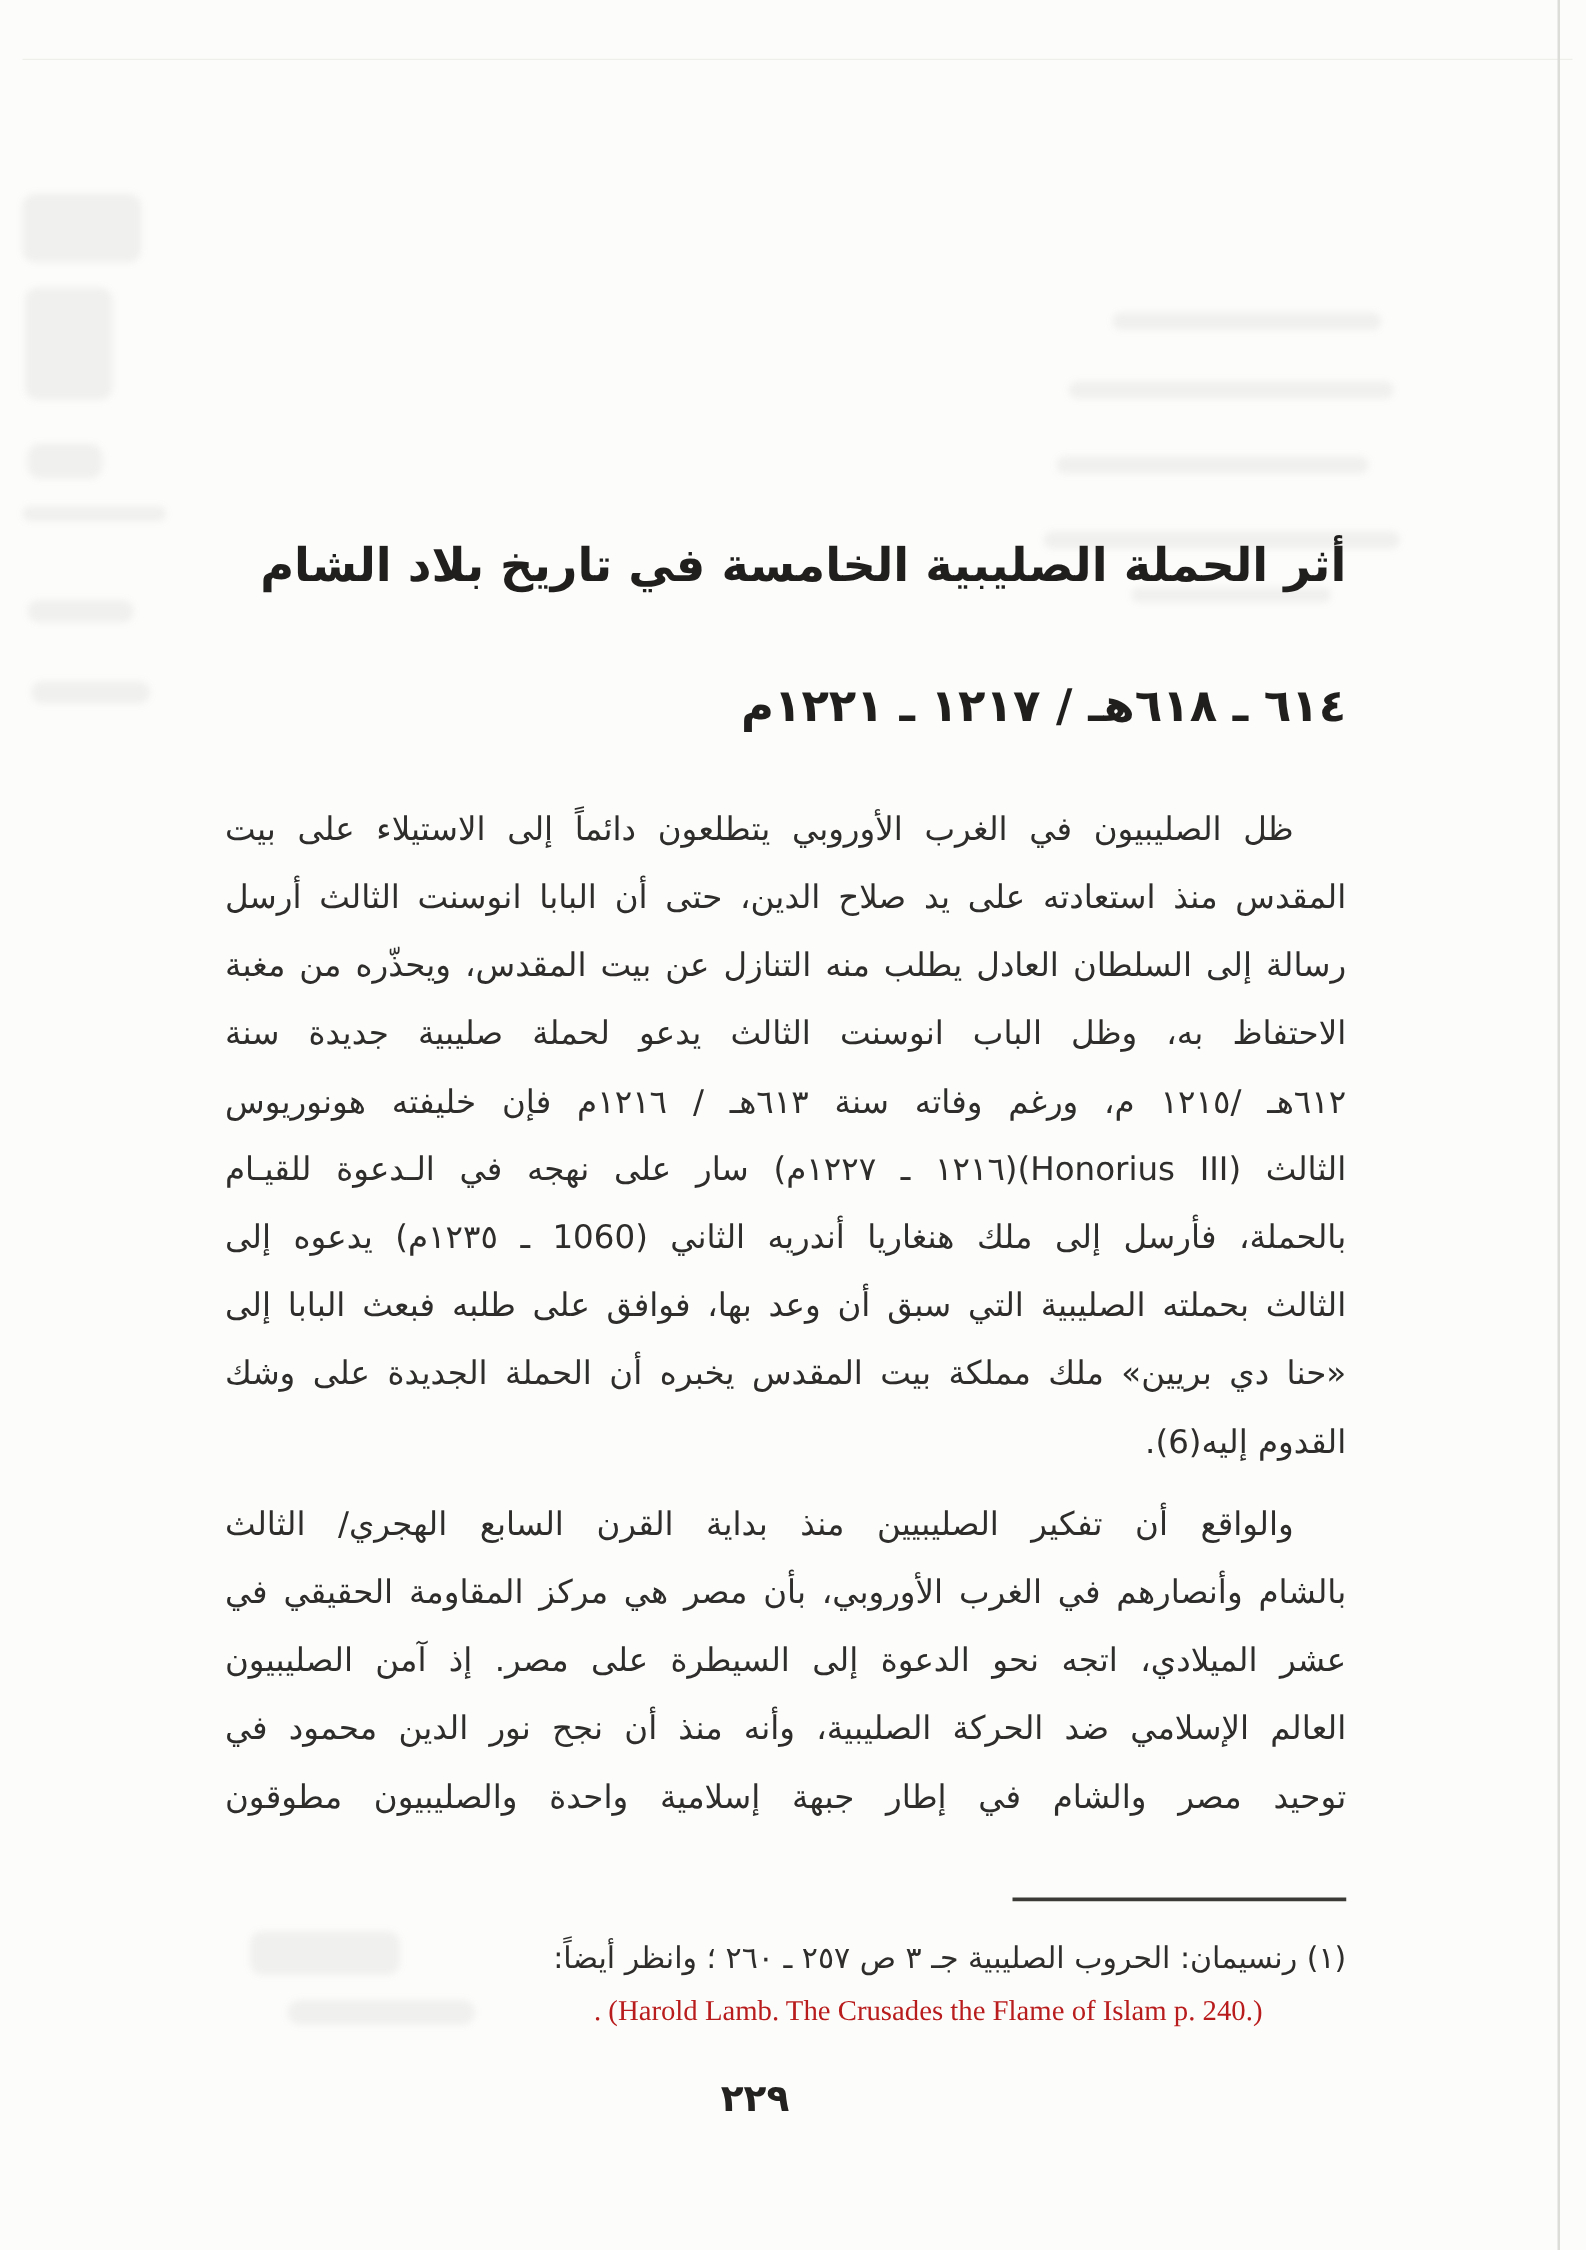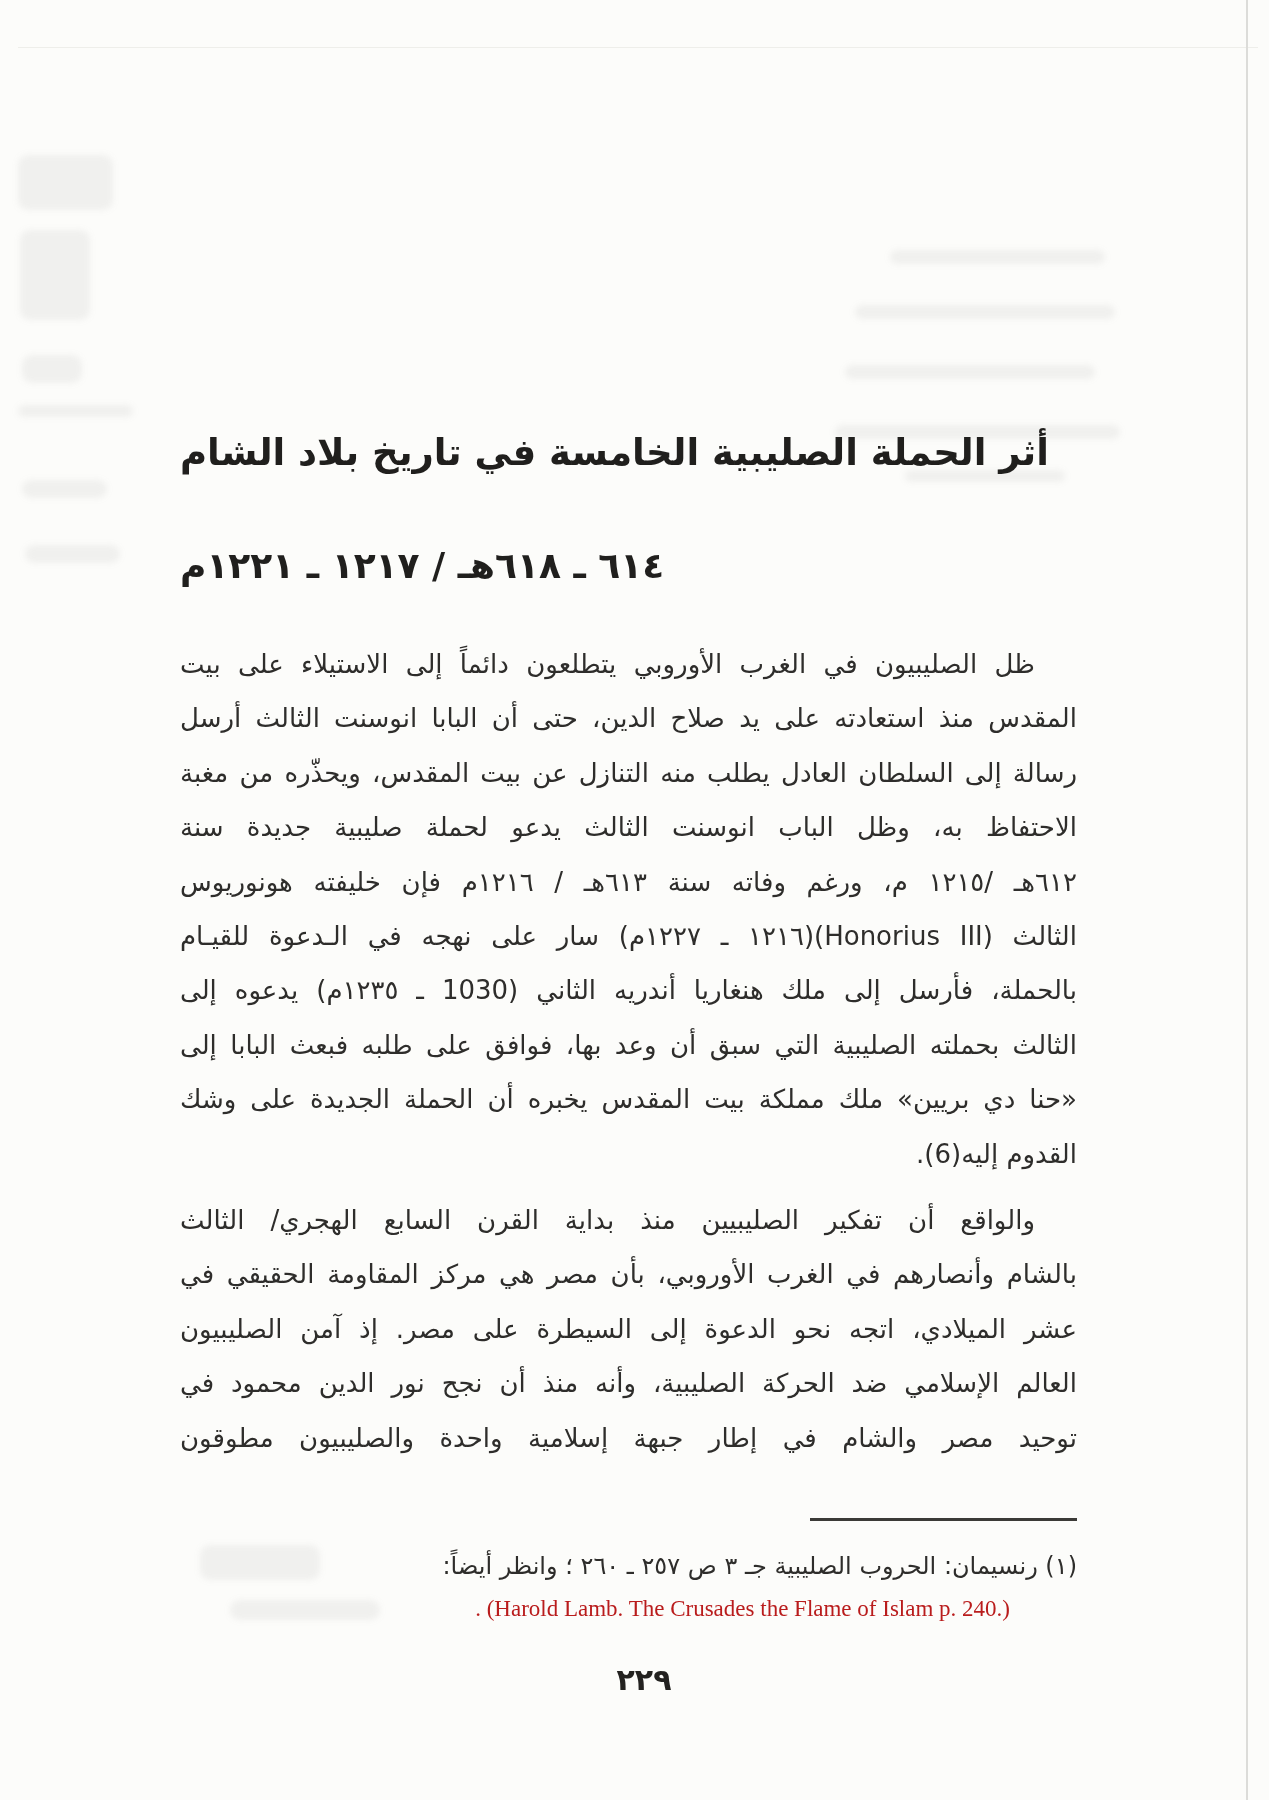--- a/index.html
+++ b/index.html
@@ -11,21 +11,21 @@
     overflow:hidden;
     font-family:"DejaVu Sans",sans-serif;
     color:#2e2d2b;
   }
   
   .hairline-top{position:absolute;left:18px;top:47px;width:1240px;height:1px;background:#eeeeea;}
   .edge-right{position:absolute;left:1246px;top:0;width:2px;height:1800px;background:#dcdcd9;}
   .smudge{position:absolute;background:rgba(125,125,118,0.09);filter:blur(3px);border-radius:10px;}
 
   
-  .title{position:absolute;left:180px;width:897px;text-align:left;direction:rtl;font-weight:bold;color:#201f1d;}
+  .title{position:absolute;left:180px;width:897px;text-align:right;direction:rtl;font-weight:bold;color:#201f1d;}
   .title-1{top:398px;font-size:37px;line-height:60px;}
   .title-2{top:512px;font-size:36px;line-height:60px;letter-spacing:1px;}
 
   
   .bodytext{position:absolute;left:180px;top:637px;width:897px;direction:rtl;}
   .para{margin:0;padding:0;}
   .para+.para{margin-top:12px;}
   .line{
     font-size:26px;
     line-height:54.4px;
@@ -42,21 +42,21 @@
   .footnote-en{
     direction:ltr;
     font-family:"Liberation Serif",serif;
     font-size:23px;line-height:40px;
     text-align:right;
     margin-right:67px;margin-top:2px;
     color:#b91c1c;
   }
 
   .page-number{
-    position:absolute;left:544px;top:1660px;width:200px;
+    position:absolute;left:504px;top:1660px;width:200px;
     text-align:center;font-size:30px;line-height:40px;font-weight:bold;color:#232220;
   }
 </style>
 </head>
 <body>
 
 <div class="page">
 
   <div class="hairline-top"></div>
   <div class="edge-right"></div>
@@ -79,21 +79,21 @@
   <h1 class="title title-2">٦١٤ ـ ٦١٨هـ / ١٢١٧ ـ ١٢٢١م</h1>
 
   <div class="bodytext">
     <div class="para">
       <div class="line p-first">ظل الصليبيون في الغرب الأوروبي يتطلعون دائماً إلى الاستيلاء على بيت</div>
       <div class="line">المقدس منذ استعادته على يد صلاح الدين، حتى أن البابا انوسنت الثالث أرسل</div>
       <div class="line">رسالة إلى السلطان العادل يطلب منه التنازل عن بيت المقدس، ويحذّره من مغبة</div>
       <div class="line">الاحتفاظ به، وظل الباب انوسنت الثالث يدعو لحملة صليبية جديدة سنة</div>
       <div class="line">٦١٢هـ /١٢١٥ م، ورغم وفاته سنة ٦١٣هـ / ١٢١٦م فإن خليفته هونوريوس</div>
       <div class="line">الثالث (Honorius III)(١٢١٦ ـ ١٢٢٧م) سار على نهجه في الـدعوة للقيـام</div>
-      <div class="line">بالحملة، فأرسل إلى ملك هنغاريا أندريه الثاني (1030 ـ ١٢٣٥م) يدعوه إلى</div>
+      <div class="line">بالحملة، فأرسل إلى ملك هنغاريا أندريه الثاني (1060 ـ ١٢٣٥م) يدعوه إلى</div>
       <div class="line">الثالث بحملته الصليبية التي سبق أن وعد بها، فوافق على طلبه فبعث البابا إلى</div>
       <div class="line">«حنا دي بريين» ملك مملكة بيت المقدس يخبره أن الحملة الجديدة على وشك</div>
       <div class="line p-last">القدوم إليه(6).</div>
     </div>
     <div class="para">
       <div class="line p-first">والواقع أن تفكير الصليبيين منذ بداية القرن السابع الهجري/ الثالث</div>
       <div class="line">بالشام وأنصارهم في الغرب الأوروبي، بأن مصر هي مركز المقاومة الحقيقي في</div>
       <div class="line">عشر الميلادي، اتجه نحو الدعوة إلى السيطرة على مصر. إذ آمن الصليبيون</div>
       <div class="line">العالم الإسلامي ضد الحركة الصليبية، وأنه منذ أن نجح نور الدين محمود في</div>
       <div class="line">توحيد مصر والشام في إطار جبهة إسلامية واحدة والصليبيون مطوقون</div>

